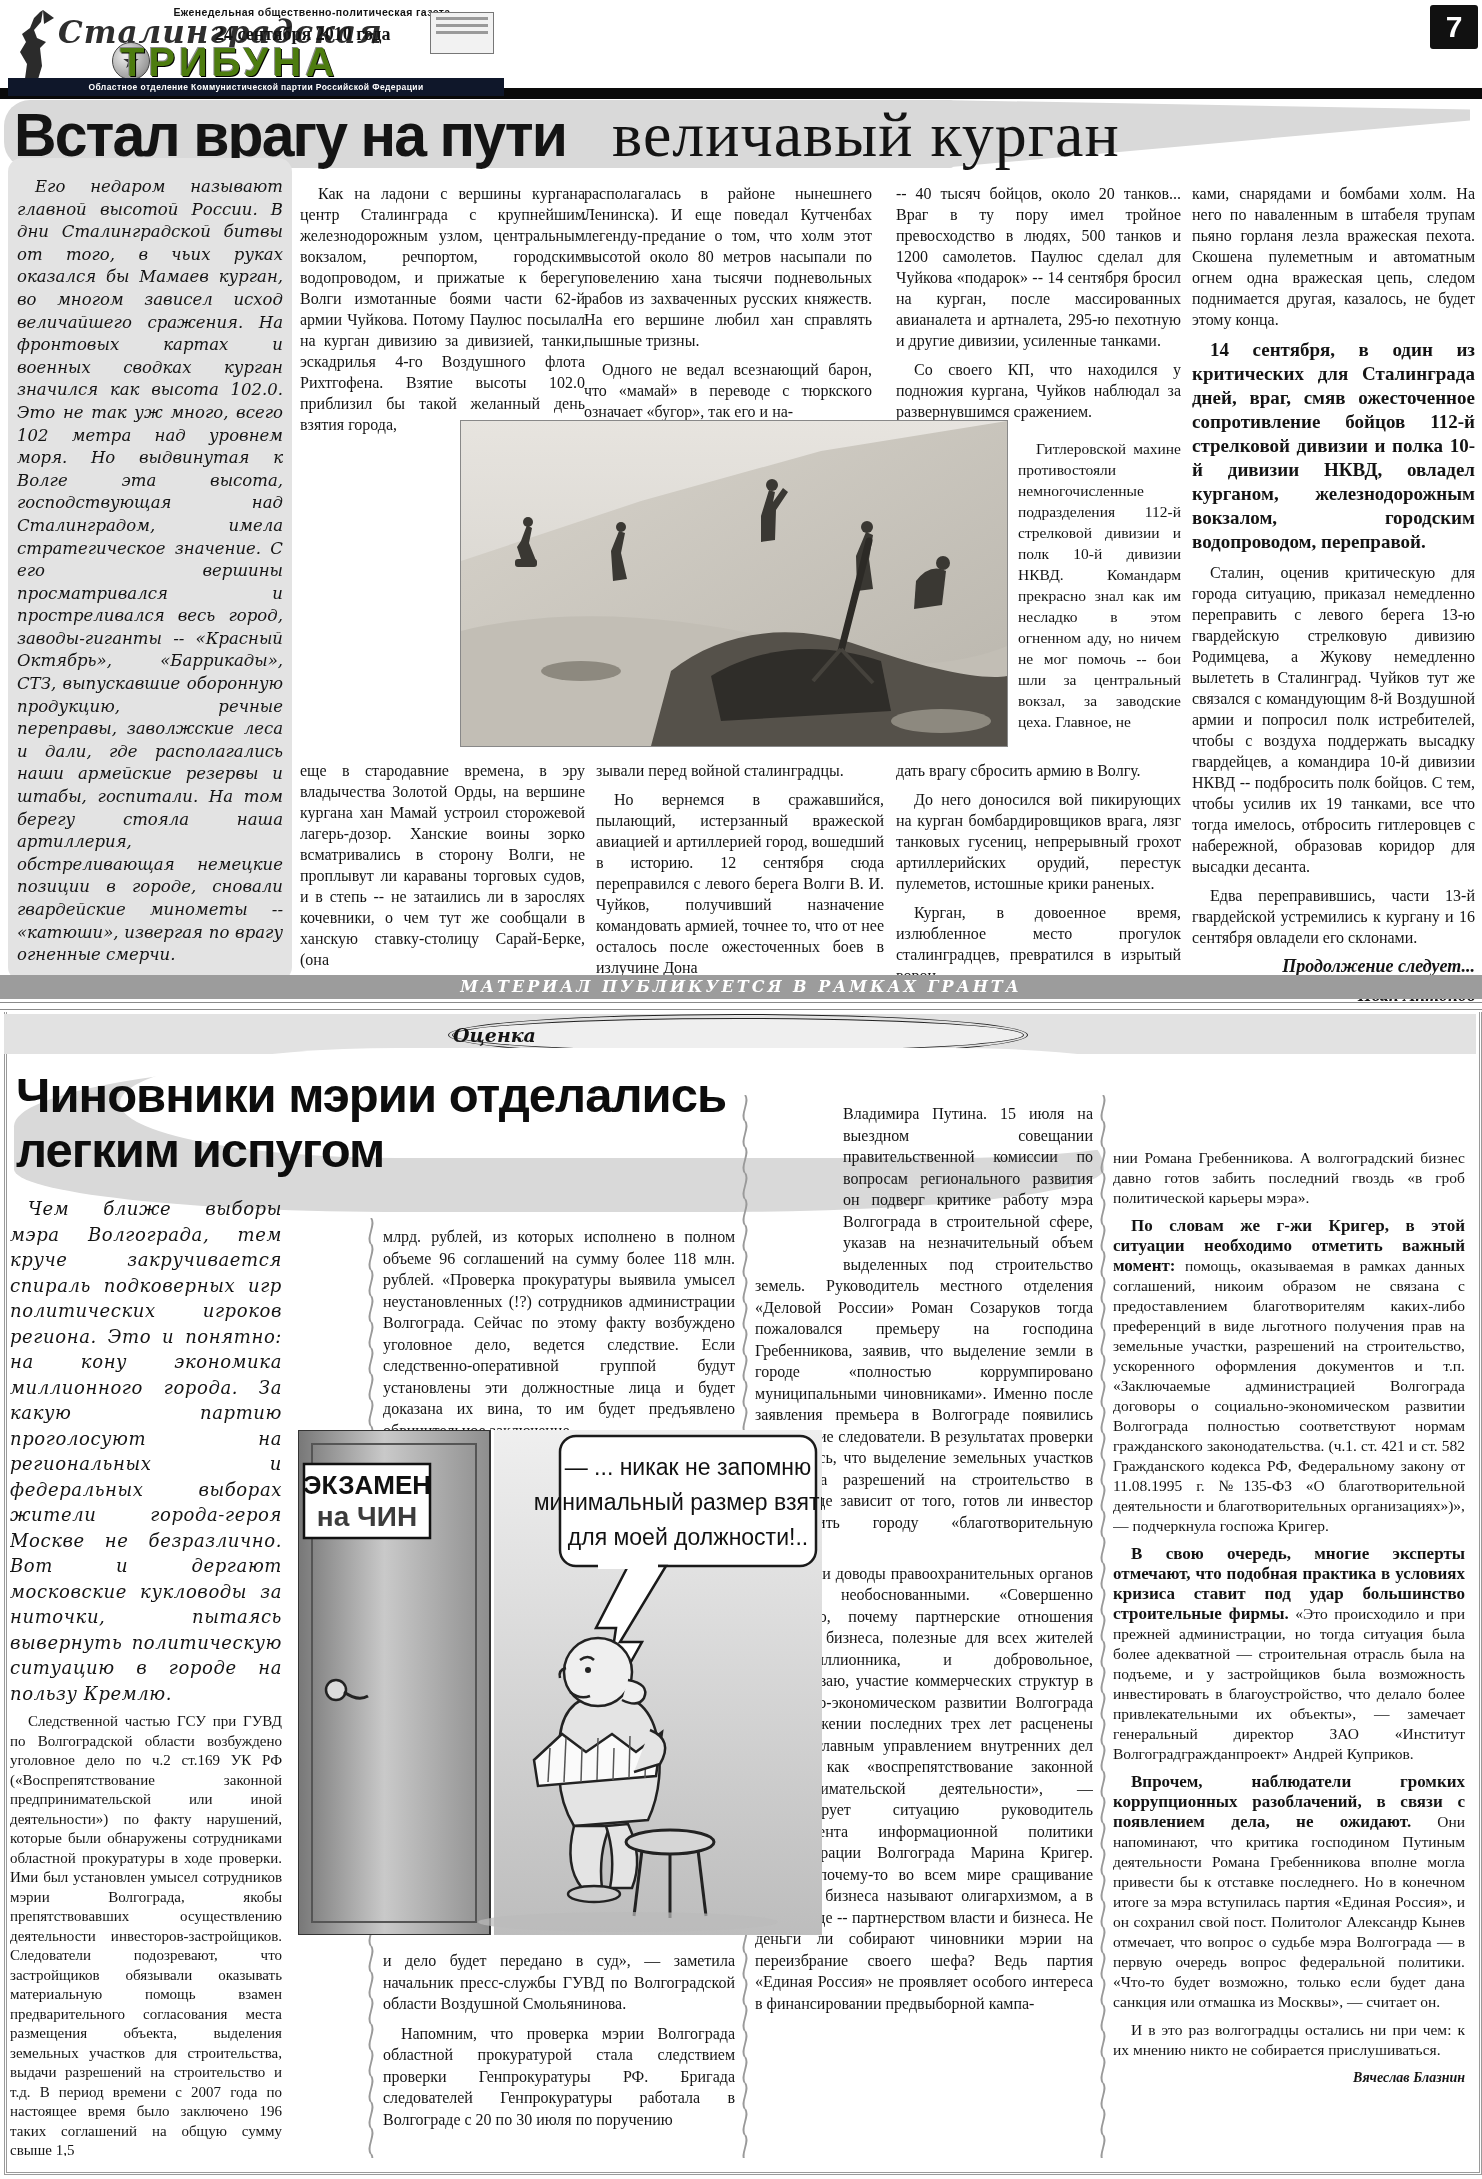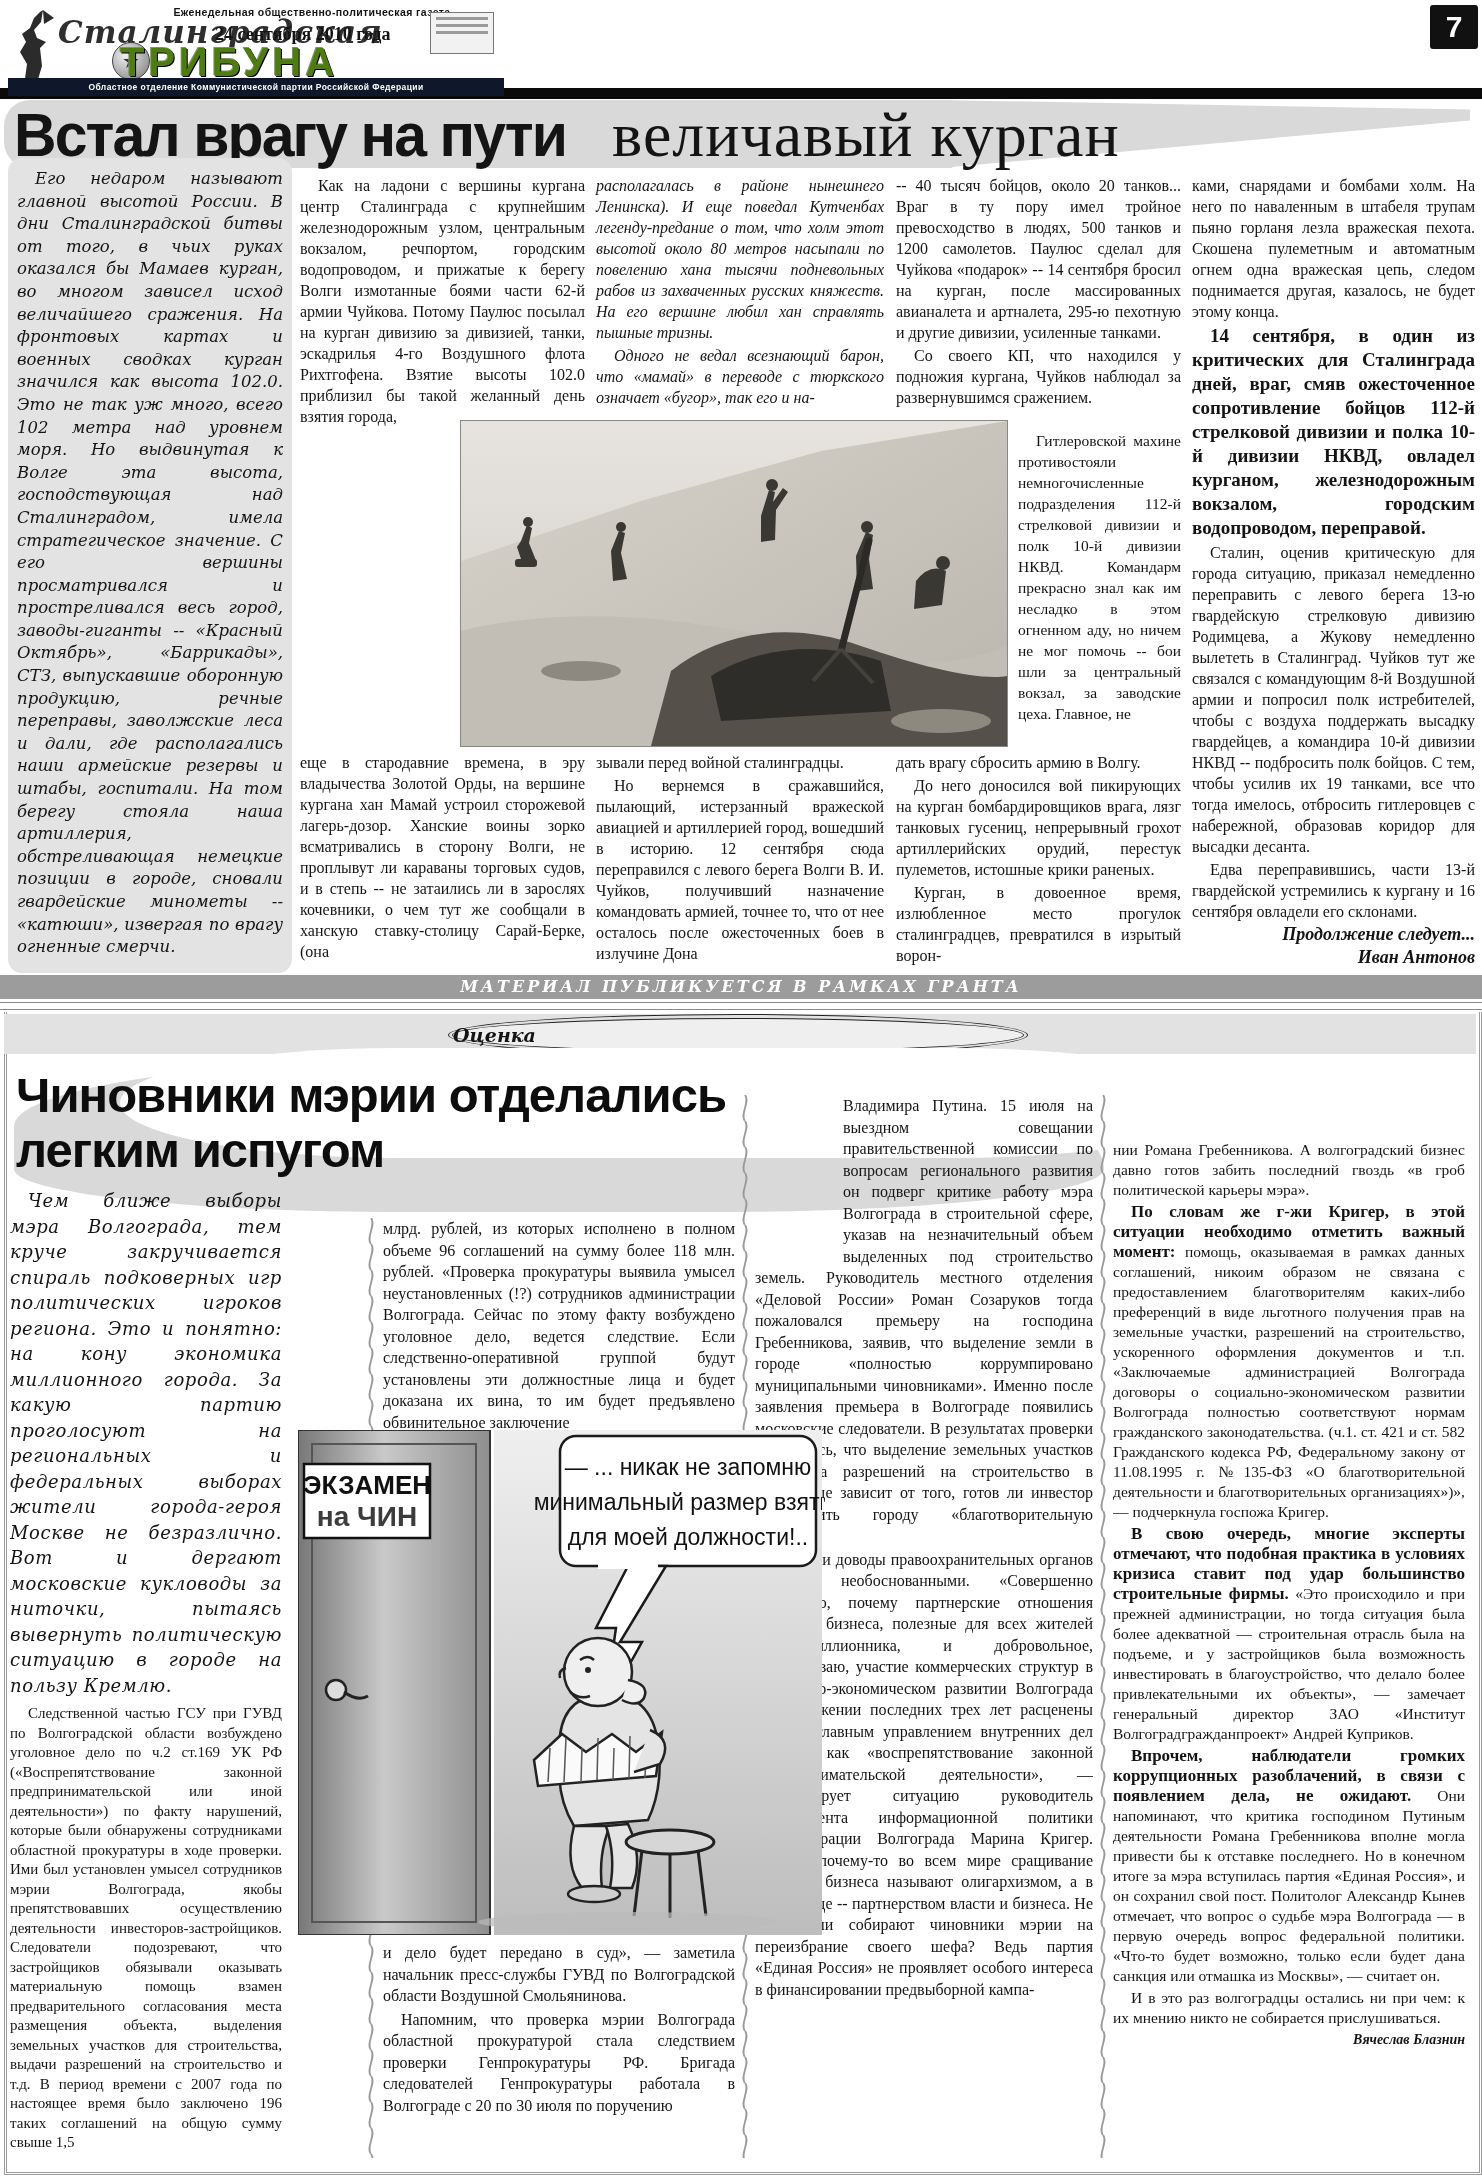--- a/index.html
+++ b/index.html
@@ -1,20 +1,20 @@
 <!DOCTYPE html>
 <html lang="ru"><head>
 <meta charset="utf-8">
 <style>
   html,body{margin:0;padding:0;background:#e9e9e9;}
   .page{position:relative;width:1482px;height:2179px;background:#ffffff;margin:0 auto;
         font-family:"Liberation Serif",serif;color:#141414;overflow:hidden;
         outline:1px solid #bbb;}
   .abs{position:absolute;}
-  p{margin:0 0 2px 0;text-align:justify;}
+  p{margin:8px 0 2px 0;text-align:justify;}
   p.ind{text-indent:18px;}
   p.noind{text-indent:0;}
   
   .mast-tagline{left:120px;top:6px;width:384px;font-family:"Liberation Sans",sans-serif;
     font-size:10.5px;font-weight:bold;text-align:center;letter-spacing:.4px;}
   .mast-script{left:58px;top:14px;font-family:"DejaVu Serif",serif;font-style:italic;
     font-weight:bold;font-size:31px;color:#2e2e2e;letter-spacing:1px;}
   .mast-caps{left:120px;top:40px;font-family:"Liberation Sans",sans-serif;font-weight:bold;
     font-size:40px;letter-spacing:4px;color:#4d7c0f;
     text-shadow:1px 1px 0 #000,-1px -1px 0 #888;}
@@ -119,21 +119,21 @@
 
   <div class="abs tbody" style="left:300px;top:175px;width:285px;">
     <p class="ind">Как на ладони с вершины кургана центр Сталинграда с крупнейшим железнодорожным узлом, центральным вокзалом, речпортом, городским водопроводом, и прижатые к берегу Волги измотанные боями части 62-й армии Чуйкова. Потому Паулюс посылал на курган дивизию за дивизией, танки, эскадрилья 4-го Воздушного флота Рихтгофена. Взятие высоты 102.0 приблизил бы такой желанный день взятия города,</p>
   </div>
   <div class="abs narrow" style="left:300px;top:428px;width:156px;">
   </div>
   <div class="abs tbody" style="left:300px;top:752px;width:285px;">
     <p class="noind">еще в стародавние времена, в эру владычества Золотой Орды, на вершине кургана хан Мамай устроил сторожевой лагерь-дозор. Ханские воины зорко всматривались в сторону Волги, не проплывут ли караваны торговых судов, и в степь -- не затаились ли в зарослях кочевники, о чем тут же сообщали в ханскую ставку-столицу Сарай-Берке, (она</p>
   </div>
 
-  <div class="abs tbody" style="left:596px;top:175px;width:288px;font-style:italic;">
+  <div class="abs tbody" style="left:584px;top:175px;width:288px;">
     <p class="noind">располагалась в районе нынешнего Ленинска). И еще поведал Кутченбах легенду-предание о том, что холм этот высотой около 80 метров насыпали по повелению хана тысячи подневольных рабов из захваченных русских княжеств. На его вершине любил хан справлять пышные тризны.</p>
     <p class="ind">Одного не ведал всезнающий барон, что «мамай» в переводе с тюркского означает «бугор», так его и на-</p>
   </div>
   <div class="abs tbody" style="left:596px;top:752px;width:288px;">
     <p class="noind">зывали перед войной сталинградцы.</p>
     <p class="ind">Но вернемся в сражавшийся, пылающий, истерзанный вражеской авиацией и артиллерией город, вошедший в историю. 12 сентября сюда переправился с левого берега Волги В. И. Чуйков, получивший назначение командовать армией, точнее то, что от нее осталось после ожесточенных боев в излучине Дона</p>
   </div>
 
   <div class="abs tbody" style="left:896px;top:175px;width:285px;">
     <p class="noind">-- 40 тысяч бойцов, около 20 танков... Враг в ту пору имел тройное превосходство в людях, 500 танков и 1200 самолетов. Паулюс сделал для Чуйкова «подарок» -- 14 сентября бросил на курган, после массированных авианалета и артналета, 295-ю пехотную и другие дивизии, усиленные танками.</p>

